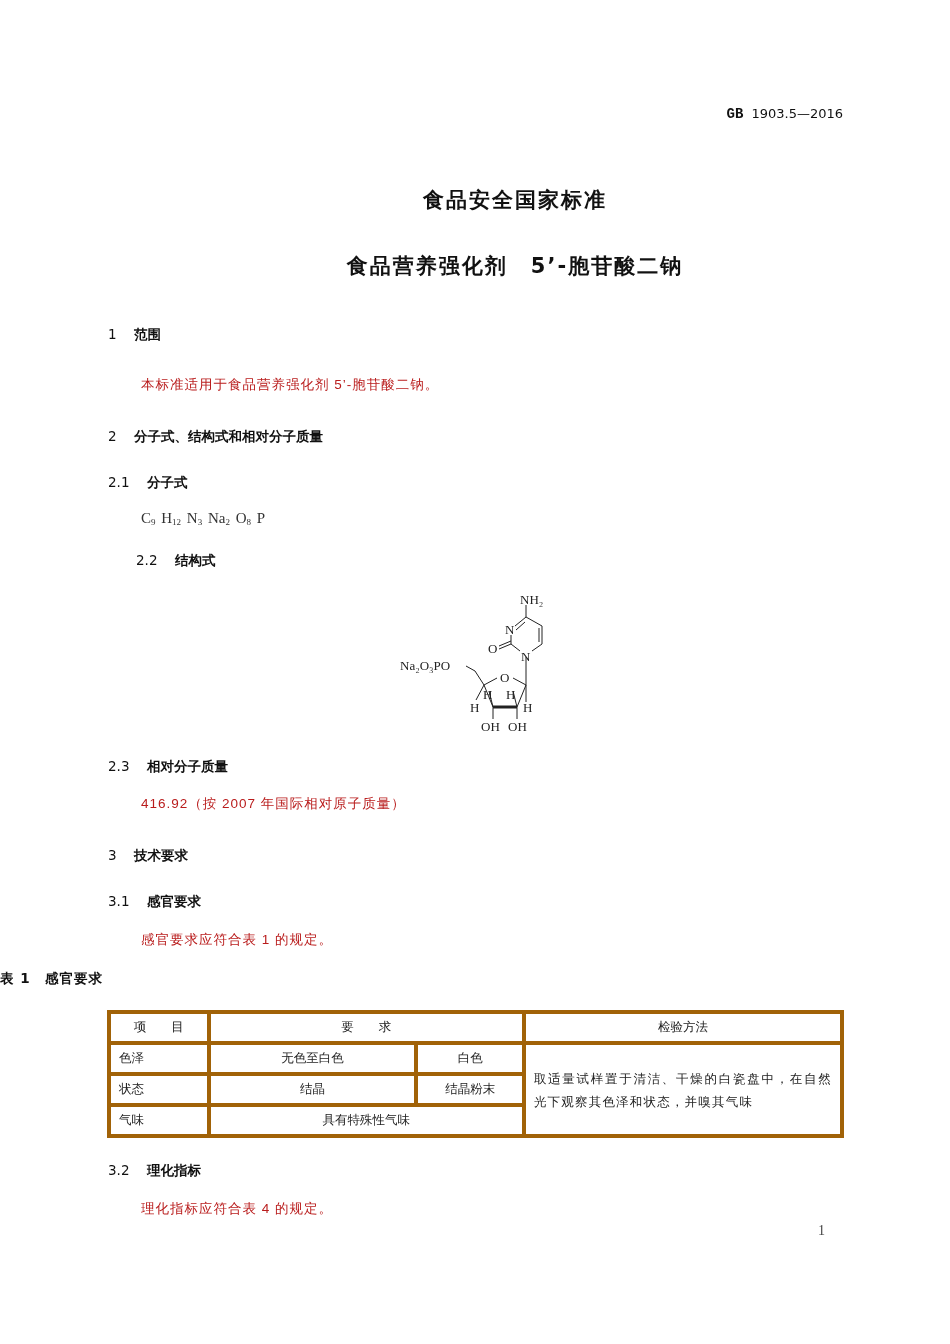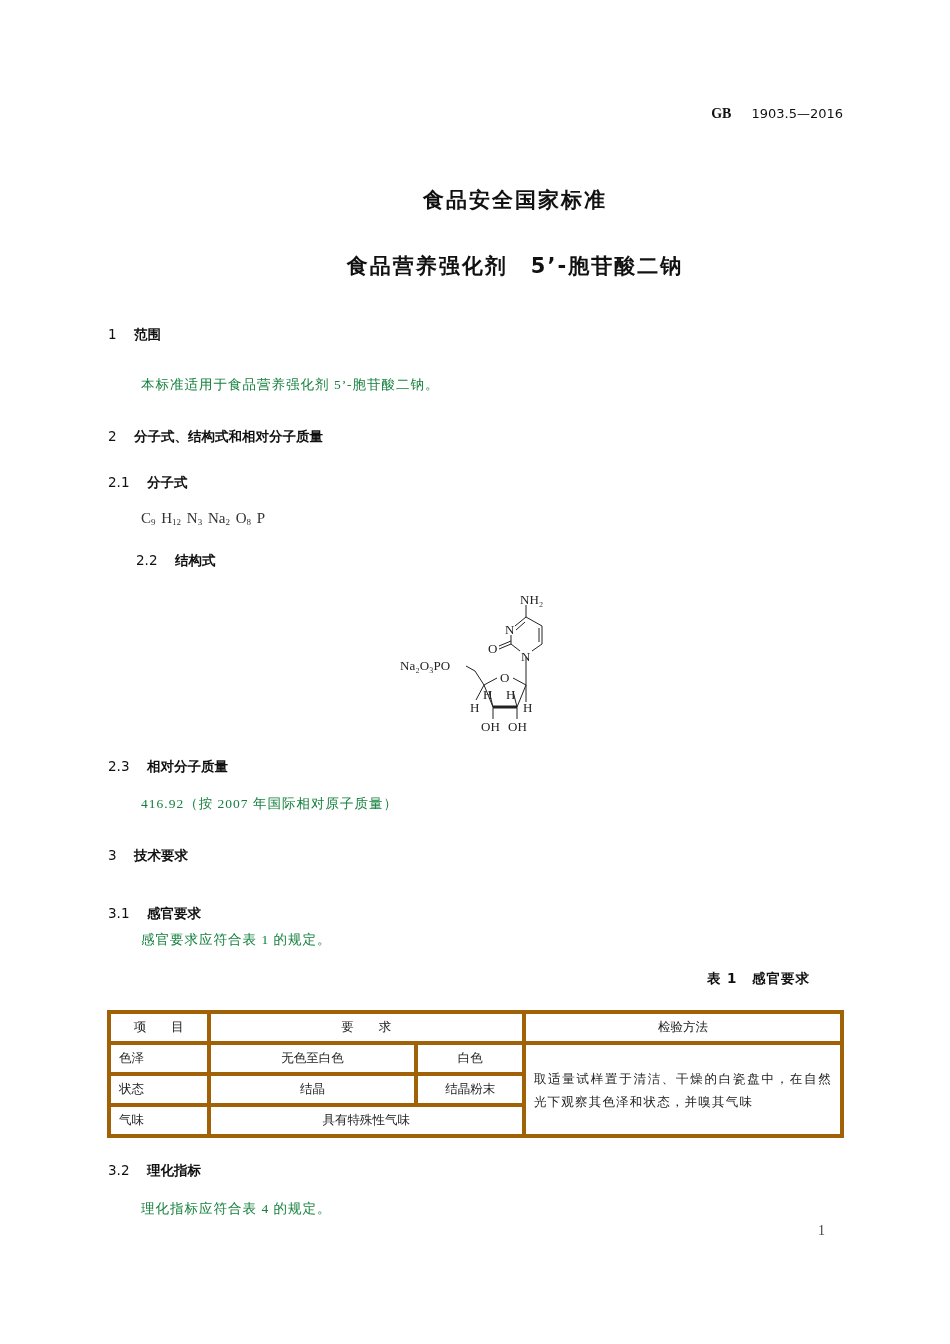--- a/index.html
+++ b/index.html
@@ -1,29 +1,29 @@
 <!DOCTYPE html>
 <html><head>
   <meta charset="utf-8">
   <style>
     html, body { margin: 0; padding: 0; background: #ffffff; }
     body { width: 950px; height: 1344px; position: relative; overflow: hidden; color: #111; }
     .abs { position: absolute; white-space: nowrap; }
 
     #std-code { right: 107px; top: 106px; font-size: 14px; }
-    #std-code .gb { font-family: Liberation Serif, serif; font-weight: bold; margin-right: 20px; font-size: 14px; }
+    #std-code .gb { font-family: Liberation Mono, monospace; font-weight: bold; margin-right: 8px; font-size: 14px; }
     #std-code .num { font-family: "DejaVu Sans", sans-serif; font-size: 13px; }
 
     .title { left: 0; width: 950px; text-align: center; font-family: "DejaVu Sans", sans-serif; font-size: 21px; letter-spacing: 2px; padding-left: 40px; }
     #title-1 { top: 186px; font-weight: bold; }
     #title-2 { top: 252px; font-weight: bold; }
 
     .h { font-family: "DejaVu Sans", sans-serif; font-size: 13.5px; font-weight: bold; }
     .h .no { font-weight: normal; display: inline-block; }
-    .p { font-family: Liberation Serif, serif; font-size: 13.5px; color: #15803d; letter-spacing: 1px; text-align: right; }
+    .p { font-family: Liberation Sans, sans-serif; font-size: 13.5px; color: #b91c1c; letter-spacing: 1px; text-align: right; }
 
     
     #formula { left: 141px; top: 510px; font-family: "Liberation Serif", serif; font-size: 15px; color: #333; }
     #formula sub { font-size: 9px; vertical-align: -2px; margin-right: 2px; }
 
     
     #structure { left: 395px; top: 585px; width: 170px; height: 155px; }
 
     
     #table1 { position: absolute; left: 107px; top: 1010px; border-collapse: collapse; width: 737px; font-family: "DejaVu Serif", serif; font-size: 12.5px; color: #222; }
@@ -122,25 +122,25 @@
 <div class="abs h" style="left:108px; top:758px;">
   <span class="no" style="width:39px;">2.3</span><span>相对分子质量</span>
 </div>
 <div class="abs p" style="left:141px; top:795px;">416.92（按 2007 年国际相对原子质量）</div>
 
 <div class="abs h" style="left:108px; top:847px;">
   <span class="no" style="width:26px;">3</span><span>技术要求</span>
 </div>
 
 <div class="abs h" style="left:108px; top:893px;">
-  <span class="no" style="width:39px;margin-top:12px;">3.1</span><span>感官要求</span>
+  <span class="no" style="width:39px;">3.1</span><span>感官要求</span>
 </div>
 <div class="abs p" style="left:141px; top:931px;">感官要求应符合表 1 的规定。</div>
 
-<div class="abs h" style="left:0; width:810px; text-align:right; top:970px; letter-spacing:1px;">表 1　感官要求</div>
+<div class="abs h" style="left:0; width:810px; text-align:left; top:970px; letter-spacing:1px;">表 1　感官要求</div>
 
 <table id="table1">
   <colgroup>
     <col style="width:100px">
     <col style="width:209px">
     <col style="width:108px">
     <col style="width:320px">
   </colgroup>
   <thead>
     <tr>

